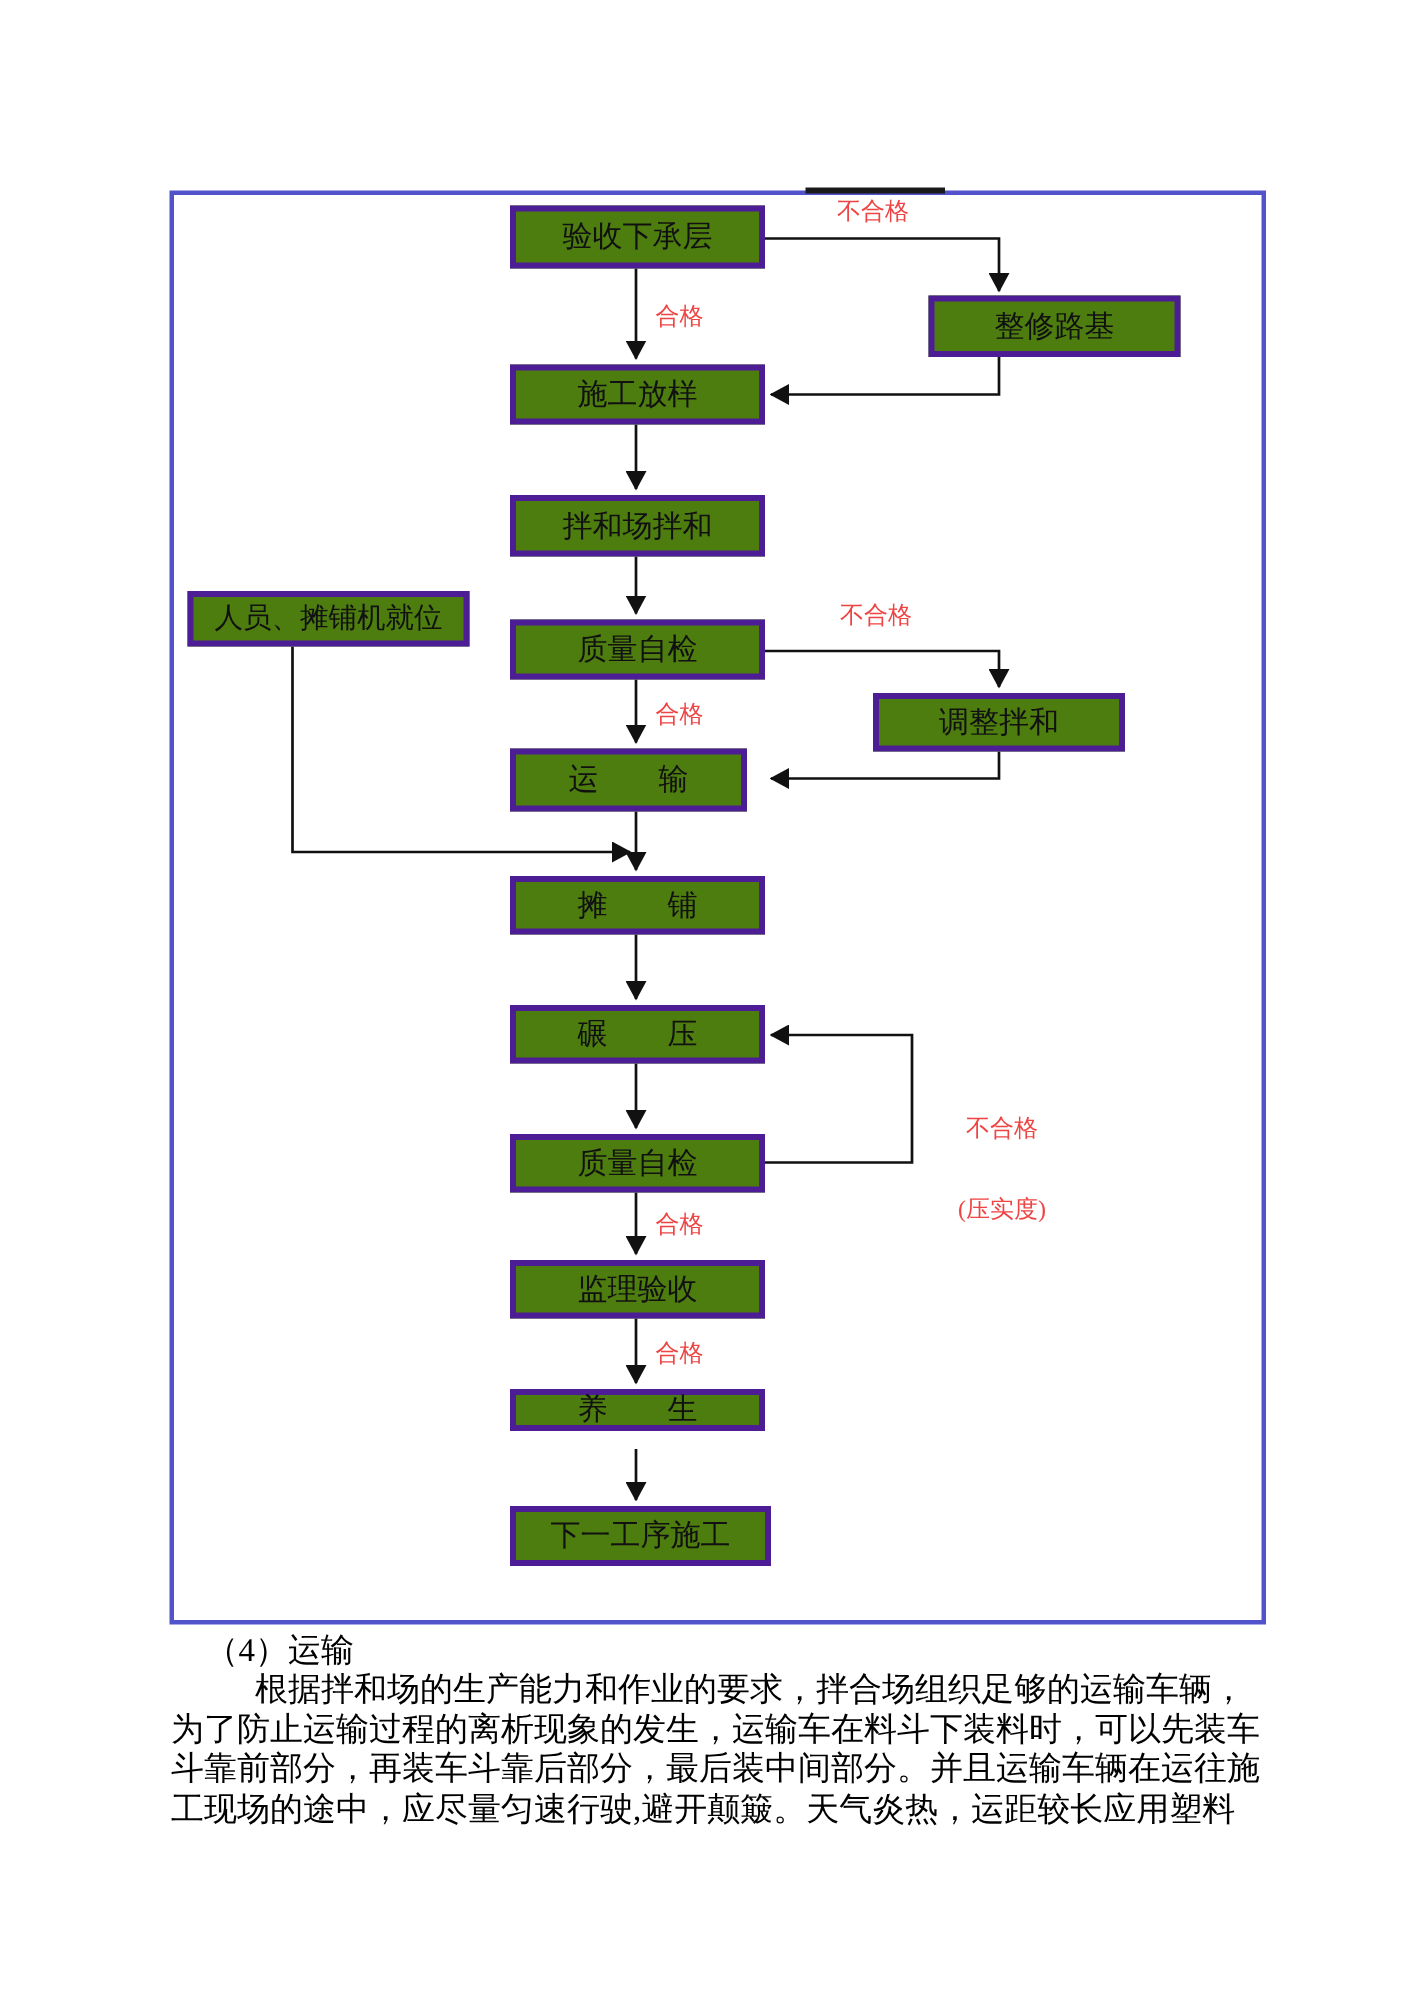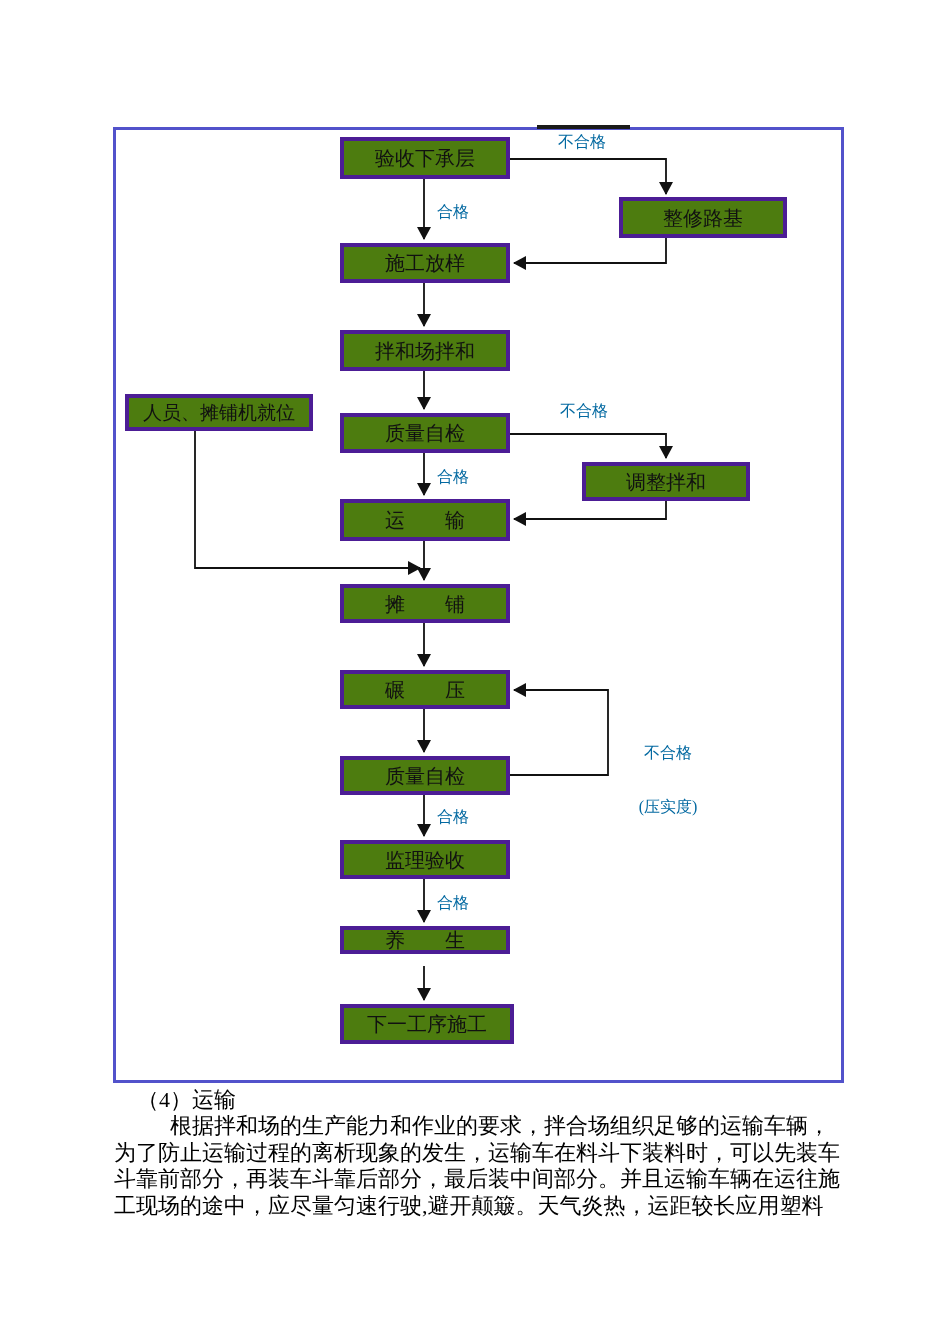--- a/index.html
+++ b/index.html
@@ -12,21 +12,21 @@
     position:absolute; left:113px; top:127px; width:731px; height:956px;
     border:3px solid #5252cb; box-sizing:border-box; background:#ffffff;
   }
   .wires { position:absolute; left:0; top:0; width:950px; height:1344px; pointer-events:none; }
   .node {
     position:absolute; box-sizing:border-box; border:4px solid #4c1d95; background:#4d7c0f;
     display:flex; align-items:center; justify-content:center;
     font-size:20px; line-height:1; white-space:pre; color:#111;
   }
   .edge-label {
-    position:absolute; font-size:16px; line-height:18px; color:#0369a1; white-space:pre;
+    position:absolute; font-size:16px; line-height:18px; color:#ef4444; white-space:pre;
   }
   .edge-label.centered { text-align:center; }
   .caption { position:absolute; left:97px; top:1086px; width:766px; }
   .caption-heading { font-size:22px; line-height:27px; padding-left:40px; white-space:pre; }
   .para-line { font-size:22px; line-height:26.6px; white-space:pre;margin-left:17px; }
   .para-line.indent { padding-left:56px; }
   .topbar-notch { position:absolute; left:537px; top:125px; width:93px; height:4px; background:#1a1a1a; }
 </style>
 </head>
 <body>
@@ -62,21 +62,21 @@
     </g>
   </svg>
 
   <div class="node" style="left:340px; top:137px; width:170px; height:42px;">验收下承层</div>
   <div class="node" style="left:582px; top:197px; width:168px; height:41px;margin-left:37px;">整修路基</div>
   <div class="node" style="left:340px; top:243px; width:170px; height:40px;">施工放样</div>
   <div class="node" style="left:340px; top:330px; width:170px; height:41px;">拌和场拌和</div>
   <div class="node" style="left:125px; top:394px; width:188px; height:37px; font-size:19px;">人员、摊铺机就位</div>
   <div class="node" style="left:340px; top:413px; width:170px; height:40px;">质量自检</div>
   <div class="node" style="left:582px; top:462px; width:168px; height:39px;">调整拌和</div>
-  <div class="node" style="left:340px; top:499px; width:170px; height:42px;">运　　输</div>
+  <div class="node" style="left:340px; top:499px; width:158px; height:42px;">运　　输</div>
   <div class="node" style="left:340px; top:584px; width:170px; height:39px;">摊　　铺</div>
   <div class="node" style="left:340px; top:670px; width:170px; height:39px;">碾　　压</div>
   <div class="node" style="left:340px; top:756px; width:170px; height:39px;">质量自检</div>
   <div class="node" style="left:340px; top:840px; width:170px; height:39px;">监理验收</div>
   <div class="node" style="left:340px; top:926px; width:170px; height:28px;">养　　生</div>
   <div class="node" style="left:340px; top:1004px; width:174px; height:40px;">下一工序施工</div>
 
   <div class="edge-label" style="left:558px; top:133px;">不合格</div>
   <div class="edge-label" style="left:437px; top:203px;">合格</div>
   <div class="edge-label" style="left:560px; top:402px;">不合格</div>

